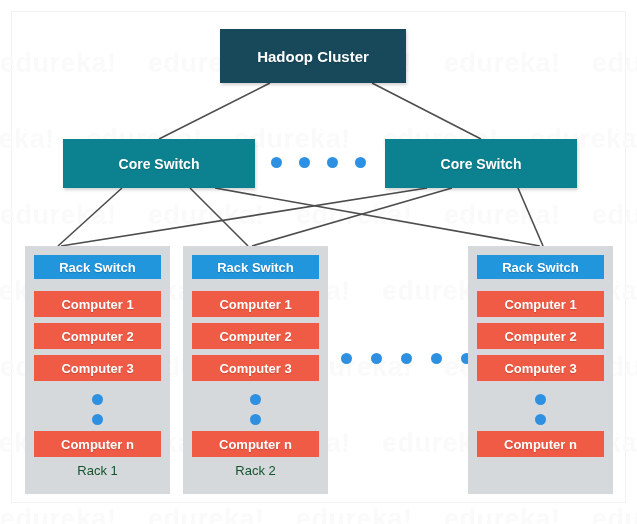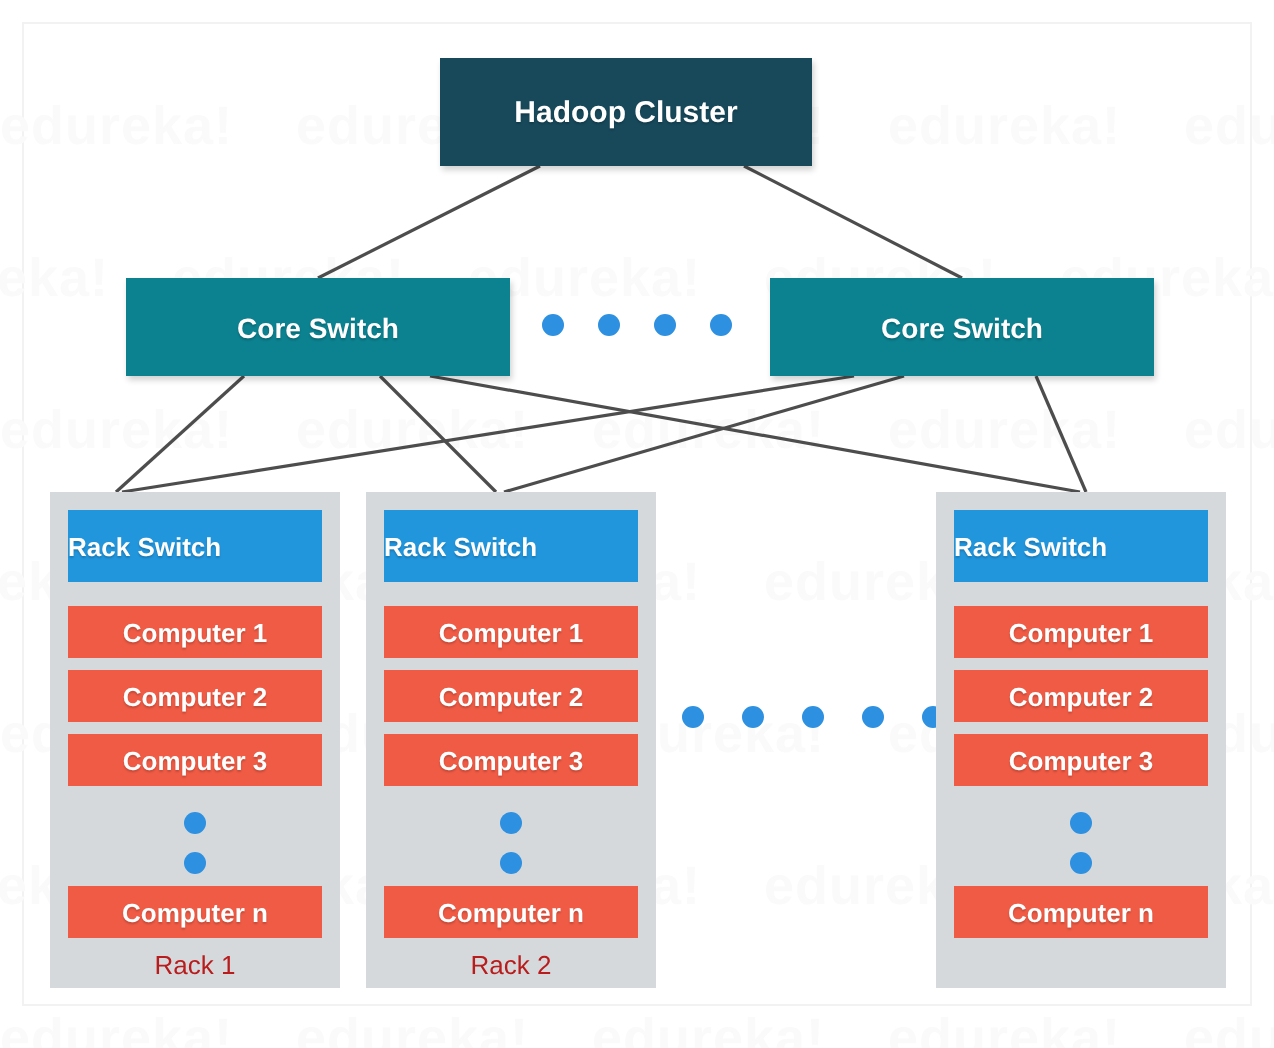--- a/index.html
+++ b/index.html
@@ -107,27 +107,28 @@
     height: 248px;
     background: #d5d9dc;
     box-sizing: border-box;
     padding: 9px 9px 0 9px;
   }
   #rack-1 { left: 25px; }
   #rack-2 { left: 183px; }
   #rack-n { left: 468px; }
 
   .rack-switch {
-    height: 36px;
+    height: 24px;
     background: #2196dd;
     color: #ffffff;
     font-weight: bold;
     font-size: 13px;
     display: flex;
     align-items: center;
+    justify-content: center;
     text-shadow: 0 1px 1px rgba(0,0,0,0.18);
   }
   .rack-gap { height: 12px; }
   .computer {
     height: 26px;
     margin-bottom: 6px;
     background: #ef5b45;
     color: #ffffff;
     font-weight: bold;
     font-size: 13px;
@@ -141,21 +142,21 @@
     position: relative;
     display: flex;
     flex-direction: column;
     align-items: center;
     justify-content: center;
     gap: 9px;
   }
   .rack-label {
     margin-top: 6px;
     text-align: center;
-    color: #b91c1c;
+    color: #14532d;
     font-size: 13px;
     font-weight: normal;
   }
 </style>
 </head>
 <body>
 
 <div id="canvas">
 
   <div id="watermark-layer">

